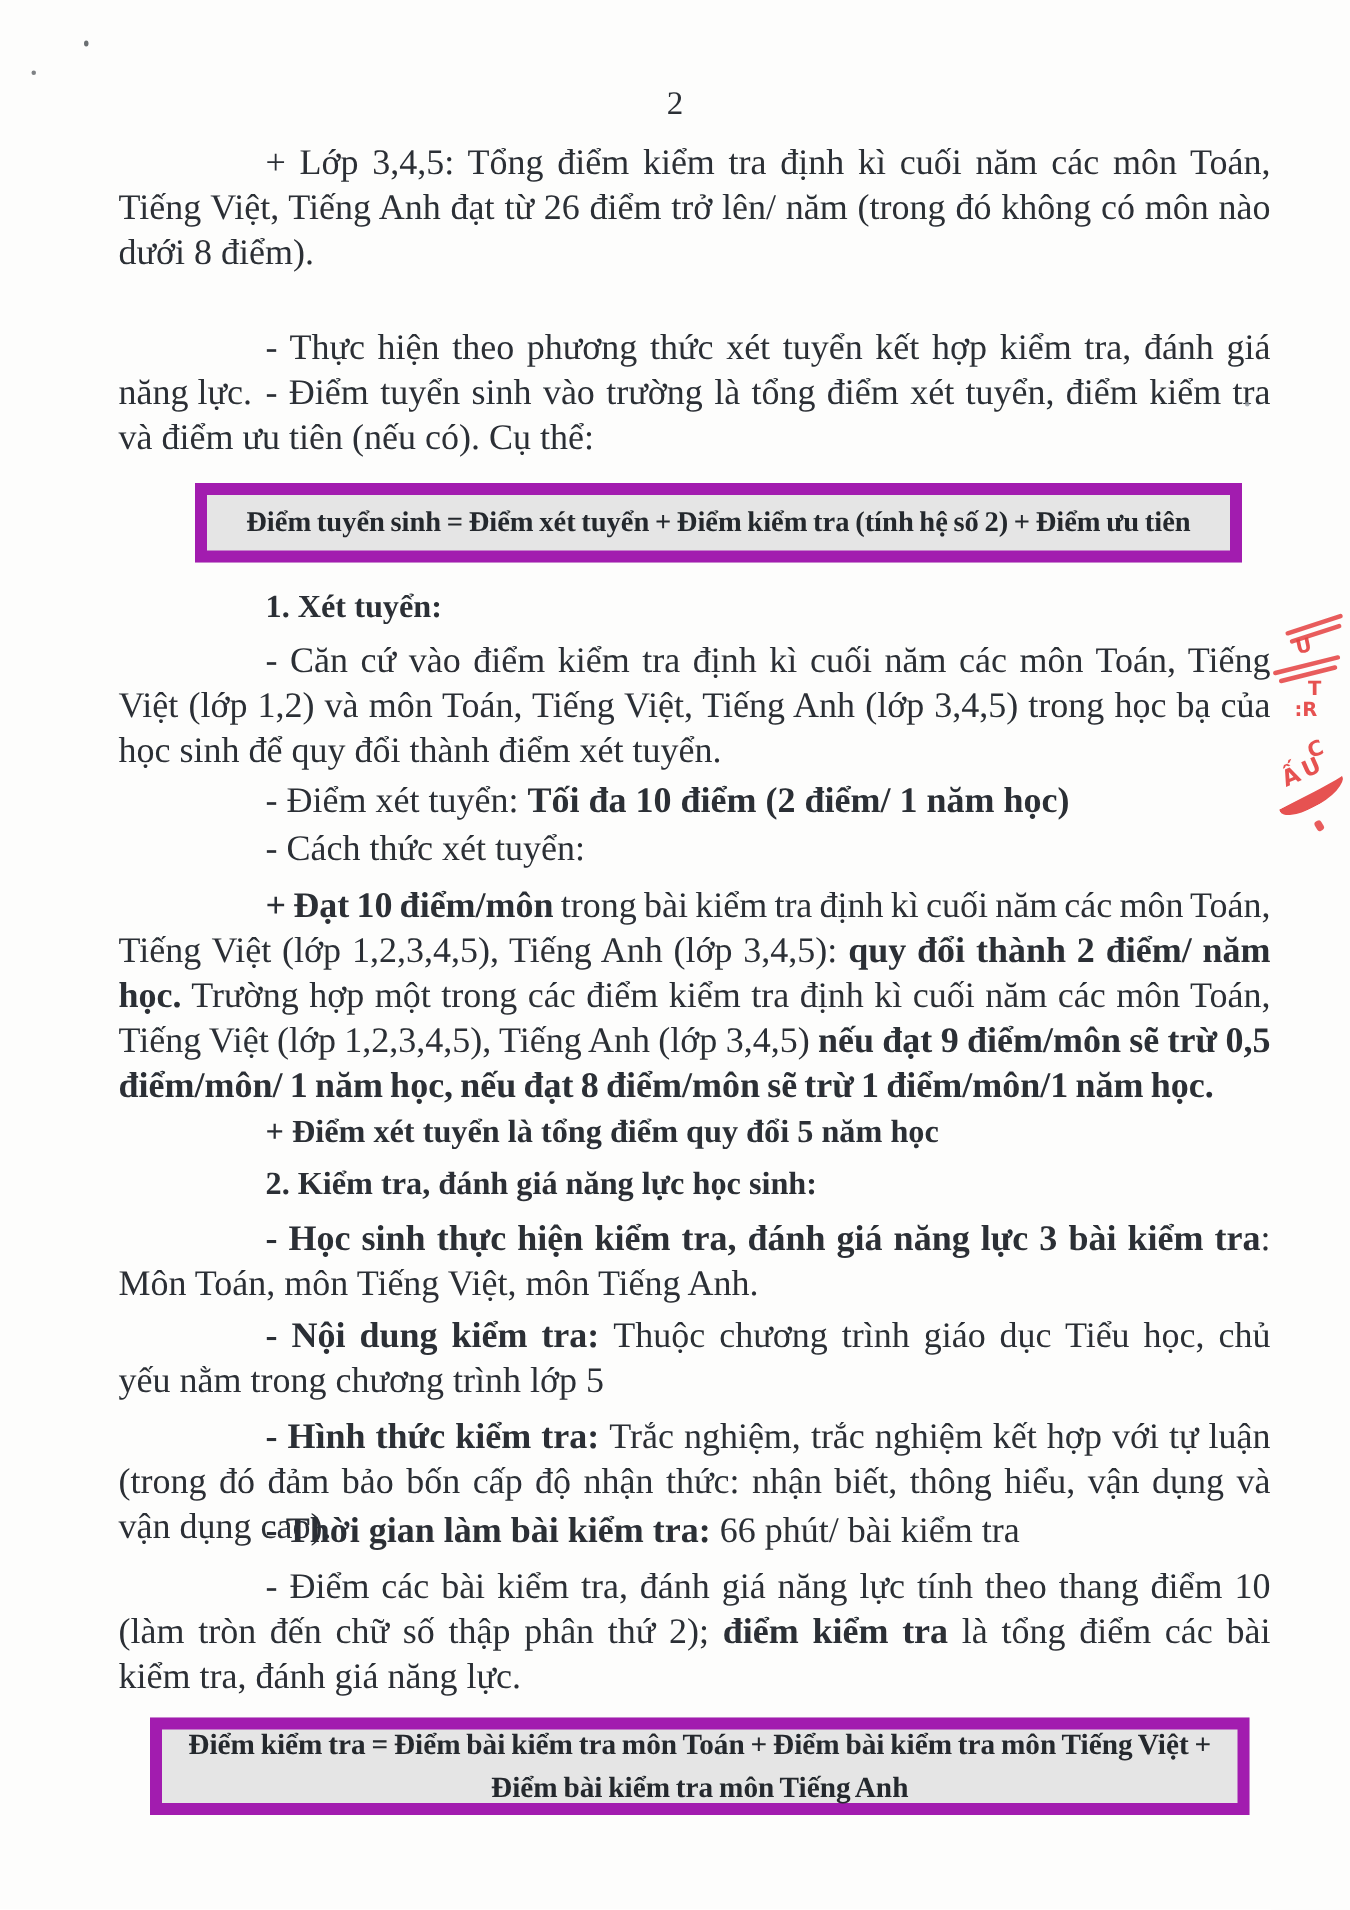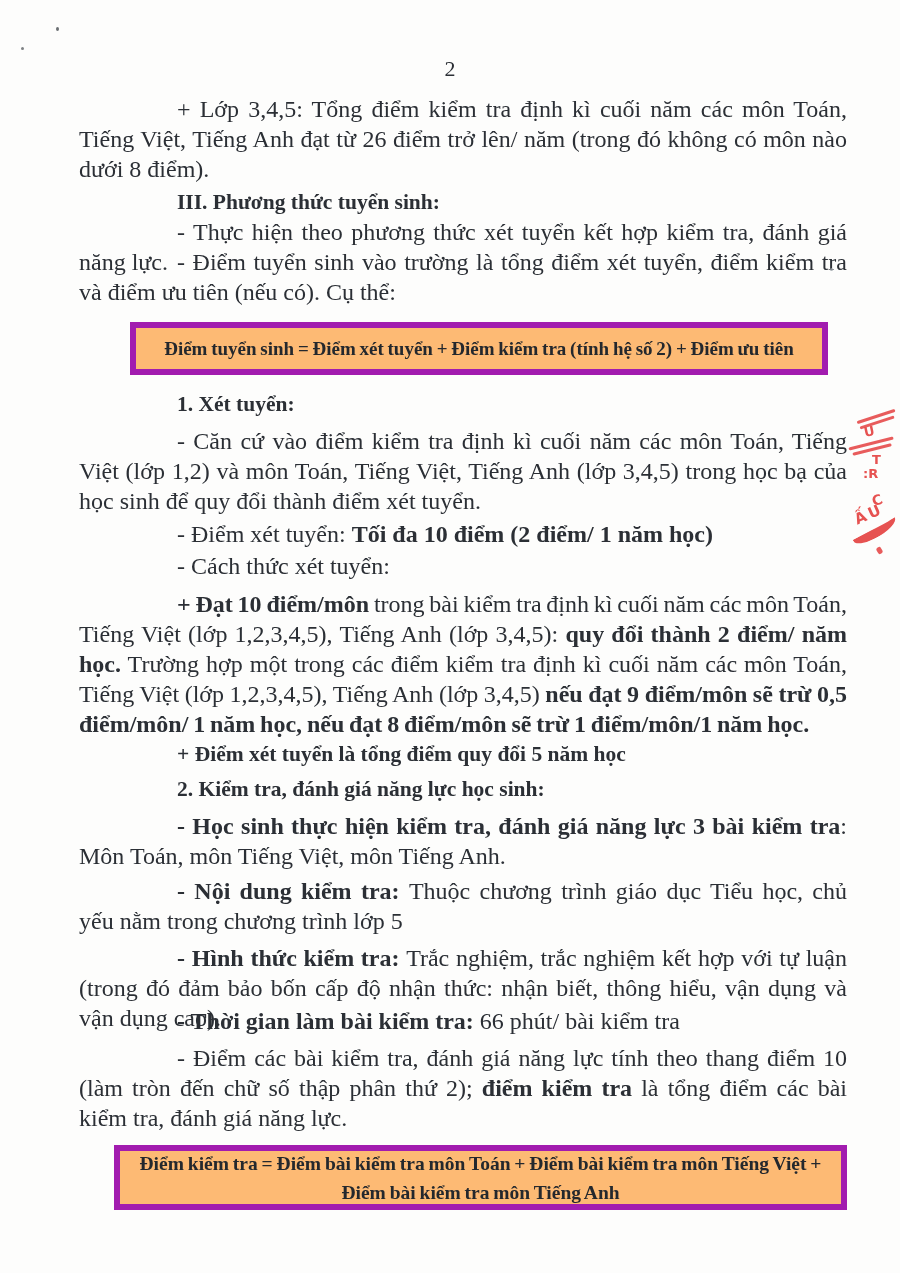--- a/index.html
+++ b/index.html
@@ -22,27 +22,27 @@
     font-size: 24px; line-height: 30px; text-align: justify;
   }
   .indent { text-indent: 98px; }
   .head {
     position: absolute; left: 177px; width: 670px; margin: 0;
     font-size: 21.5px; line-height: 30px; font-weight: bold; text-align: left;
   }
   .bold { font-weight: bold; }
   .tight { word-spacing: -1.2px; }
   .fbox {
-    position: absolute; border: 6px solid #a21caf;
+    position: absolute; border: 8px solid #a21caf;
     display: flex; align-items: center; justify-content: center;
-    font-weight: bold; color: #24282d; background: #fdba74;
+    font-weight: bold; color: #24282d; background: #e5e5e5;
   }
   #box1 { left: 130px; top: 322px; width: 698px; height: 53px;
           font-size: 19px; word-spacing: -1px; white-space: nowrap; }
-  #box2 { left: 114px; top: 1145px; width: 733px; height: 65px;
+  #box2 { left: 100px; top: 1145px; width: 733px; height: 65px;
           font-size: 19.5px; line-height: 29px; word-spacing: -1px; padding: 0 8px; }
   .fbox .ftext { width: 100%; text-align: center; }
   
   .stamp-el {
     position: absolute; color: #e4403f; font-weight: bold;
     font-family: "DejaVu Sans", sans-serif; opacity: 0.9;
   }
   .sline { position: absolute; background: #e4403f; height: 2.5px; border-radius: 2px; opacity: 0.85; }
   .sband {
     position: absolute; width: 48px; height: 18px;
@@ -55,21 +55,20 @@
 </style>
 </head>
 <body>
 
 <div class="page">
 
   <div class="pagenum">2</div>
 
   <p class="blk indent" style="top:94px">+ Lớp 3,4,5: Tổng điểm kiểm tra định kì cuối năm các môn Toán, Tiếng Việt, Tiếng Anh đạt từ 26 điểm trở lên/ năm (trong đó không có môn nào dưới 8 điểm).</p>
 
-  <div class="head" style="top:187px">III. Phương thức tuyển sinh:</div>
 
   <p class="blk indent" style="top:247px">- Điểm tuyển sinh vào trường là tổng điểm xét tuyển, điểm kiểm tra và điểm ưu tiên (nếu có). Cụ thể:</p>
 
   <p class="blk indent" style="top:217px">- Thực hiện theo phương thức xét tuyển kết hợp kiểm tra, đánh giá năng lực.</p>
 
   <div class="fbox" id="box1">
     <span class="ftext">Điểm tuyển sinh = Điểm xét tuyển + Điểm kiểm tra (tính hệ số 2) + Điểm ưu tiên</span>
   </div>
 
   <div class="head" style="top:389px">1. Xét tuyển:</div>

